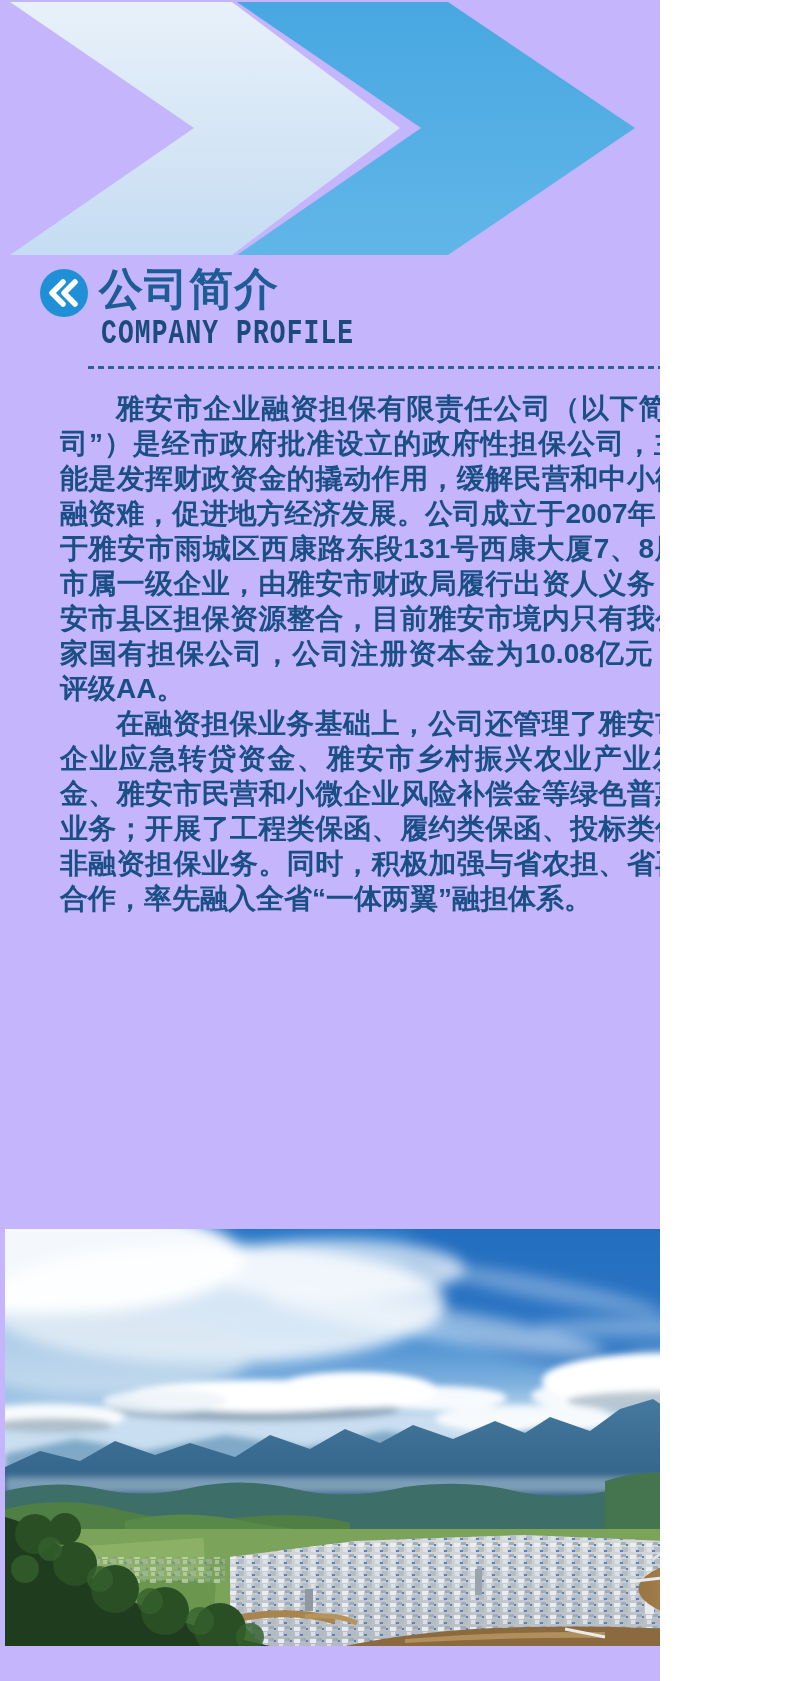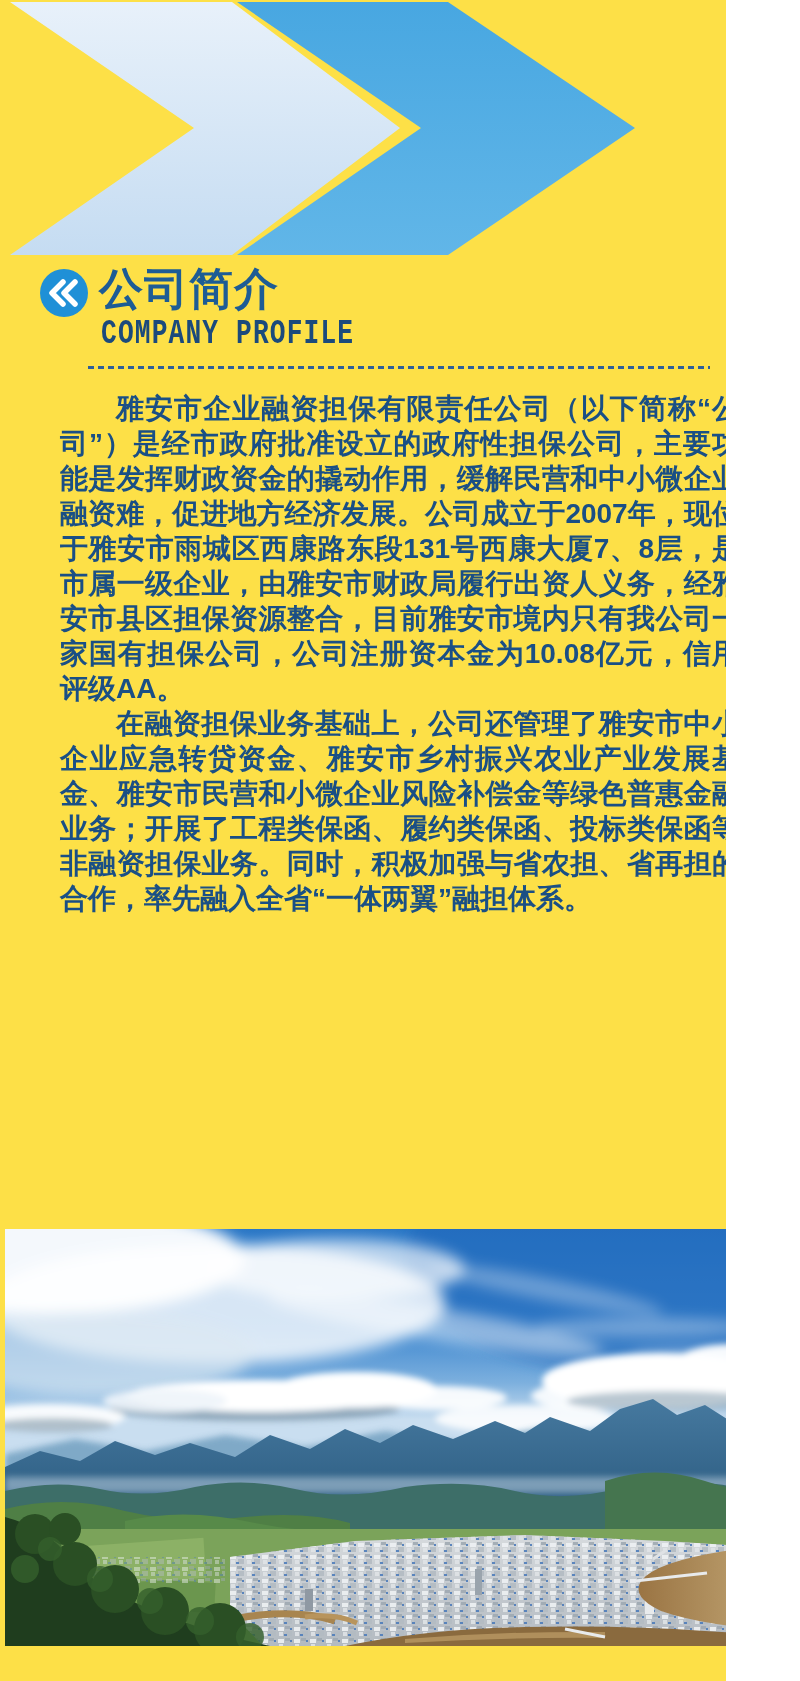--- a/index.html
+++ b/index.html
@@ -1,19 +1,19 @@
 <!DOCTYPE html>
 <html><head>
 <meta charset="utf-8">
 <style>
   html,body{margin:0;padding:0;background:#ffffff;}
   .page{
     position:relative;
-    width:726px;height:1681px;
-    background:#fde047;
+    width:660px;height:1681px;
+    background:#c4b5fd;
     overflow:hidden;
     font-family:"Liberation Sans","DejaVu Sans",sans-serif;
   }
   .chevrons{position:absolute;left:0;top:0;width:800px;height:258px;}
   .section-header{position:absolute;left:0;top:0;width:800px;}
   .hdr-icon{
     position:absolute;left:39px;top:268px;width:50px;height:50px;
   }
   .title-zh{
     position:absolute;left:99px;top:262px;height:54px;line-height:54px;

